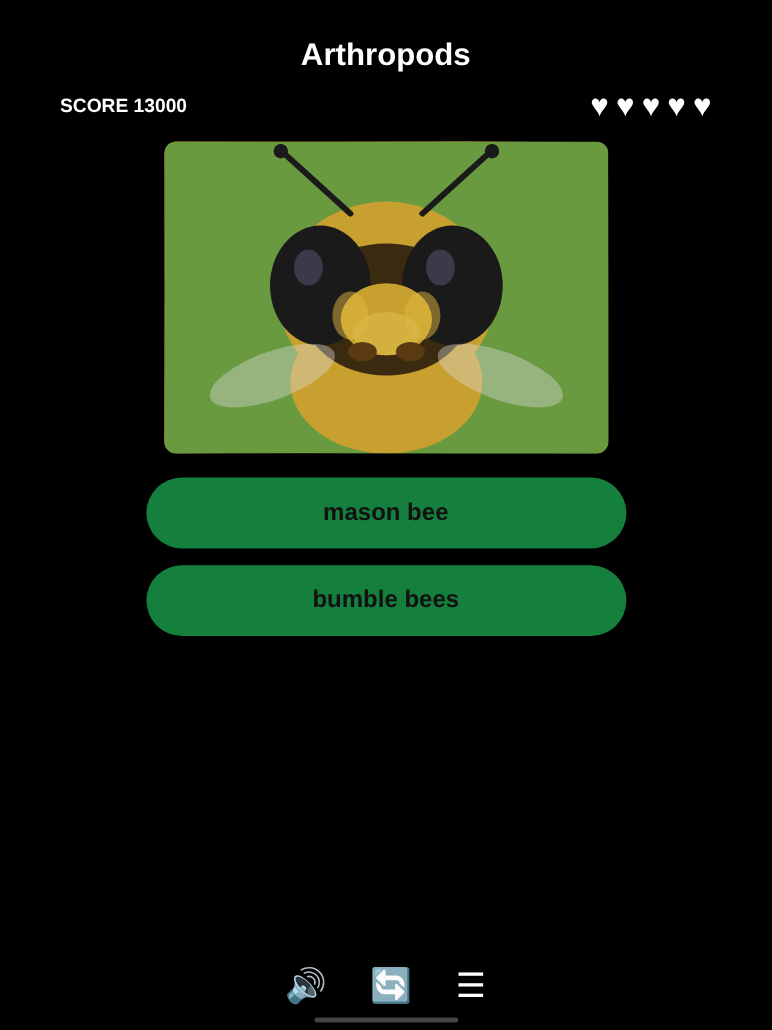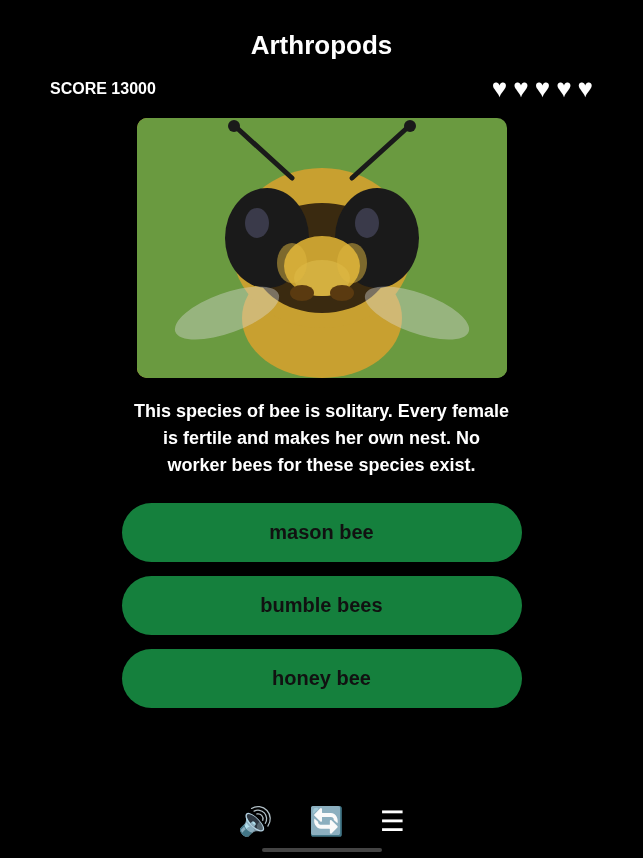--- a/index.html
+++ b/index.html
@@ -183,26 +183,24 @@
       <ellipse cx="280" cy="195" rx="55" ry="20" fill="rgba(220,220,220,0.4)" transform="rotate(20,280,195)"></ellipse>
 
       <ellipse cx="165" cy="175" rx="12" ry="8" fill="#5a3a10"></ellipse>
       <ellipse cx="205" cy="175" rx="12" ry="8" fill="#5a3a10"></ellipse>
 
       <ellipse cx="155" cy="145" rx="15" ry="20" fill="#e0b840" opacity="0.5"></ellipse>
       <ellipse cx="215" cy="145" rx="15" ry="20" fill="#e0b840" opacity="0.5"></ellipse>
     </svg>
   </div>
 
-  <div id="question-text">This species of bee is solitary. Every female is fertile and makes her own nest. No worker bees for these species exist.</div>
 
   <div id="answers-container">
     <button class="answer-button">mason bee</button>
     <button class="answer-button">bumble bees</button>
-    <button class="answer-button">honey bee</button>
   </div>
 
   <div id="bottom-bar">
     <span class="bottom-icon">🔊</span>
     <span class="bottom-icon">🔄</span>
     <span class="bottom-icon">☰</span>
   </div>
 
   <div id="home-indicator"></div>
 </div>

